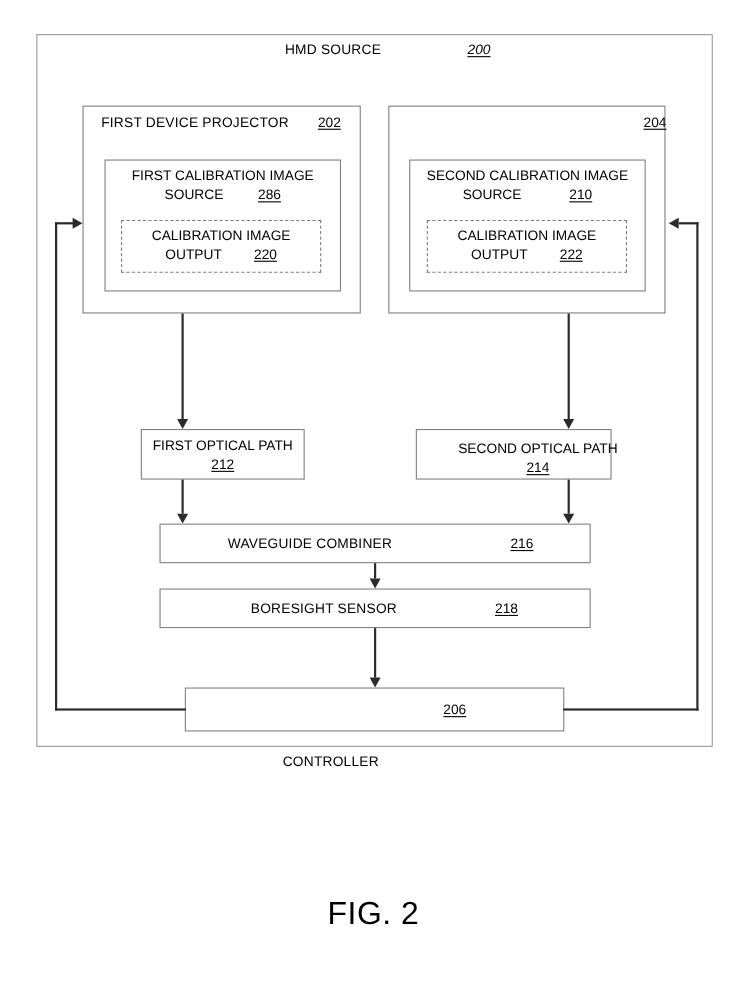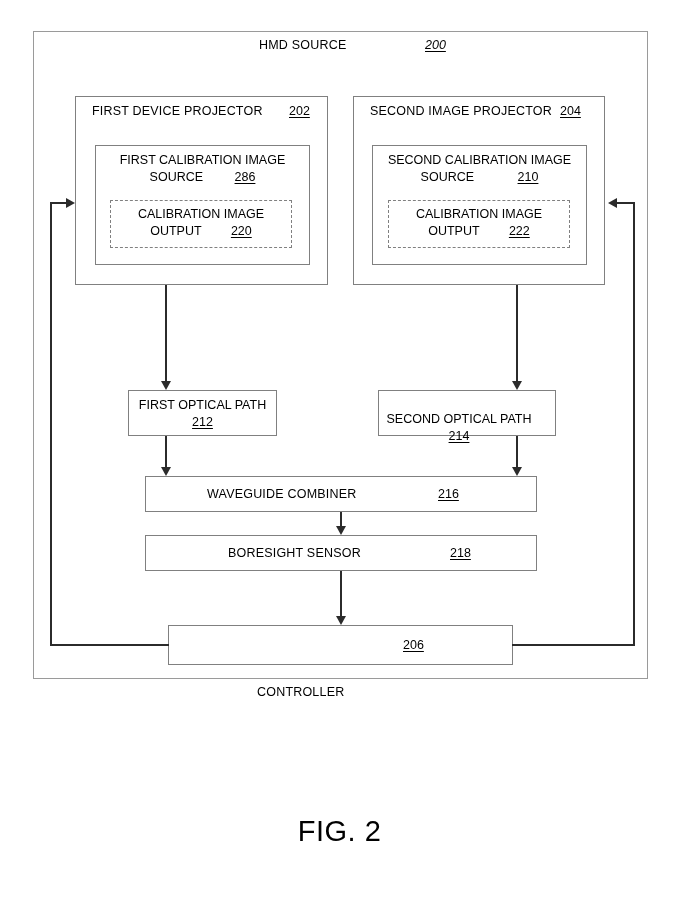--- a/index.html
+++ b/index.html
@@ -137,22 +137,21 @@
   <div class="box-dashed" style="left:110px; top:200px; width:182px; height:48px;"></div>
 
   <div class="ctr" style="left:110px; top:206px; width:182px;">
     <span>CALIBRATION IMAGE</span><br>
     <span>OUTPUT</span>
     <span class="ref-inline" style="margin-left:26px;">220</span>
   </div>
 
   <div class="box" style="left:353px; top:96px; width:252px; height:189px;"></div>
 
-  <div class="lbl" style="left:370px; top:104px;">SECOND IMAGE PROJECTOR</div>
-  <div class="ref" style="left:560px; top:104px;">204</div>
+  <div class="ref" style="left:585px; top:104px;">204</div>
 
   <div class="box" style="left:372px; top:145px; width:215px; height:120px;"></div>
 
   <div class="ctr" style="left:372px; top:152px; width:215px;">
     <span>SECOND CALIBRATION IMAGE</span><br>
     <span>SOURCE</span>
     <span class="ref-inline" style="margin-left:40px;">210</span>
   </div>
 
   <div class="box-dashed" style="left:388px; top:200px; width:182px; height:48px;"></div>
@@ -165,29 +164,29 @@
 
   <div class="box" style="left:128px; top:390px; width:149px; height:46px;"></div>
 
   <div class="ctr" style="left:128px; top:397px; width:149px;">
     <span>FIRST OPTICAL PATH</span><br>
     <span class="ref-inline">212</span>
   </div>
 
   <div class="box" style="left:378px; top:390px; width:178px; height:46px;"></div>
 
-  <div class="ctr" style="left:378px; top:411px; width:162px;">
+  <div class="ctr" style="left:378px; top:400px; width:162px;padding-left:30px;">
     <span>SECOND OPTICAL PATH</span><br>
     <span class="ref-inline">214</span>
   </div>
 
   <div class="box" style="left:145px; top:476px; width:392px; height:36px;"></div>
 
   <div class="lbl" style="left:207px; top:487px;">WAVEGUIDE COMBINER</div>
-  <div class="ref" style="left:438px; top:487px;">216</div>
+  <div class="ref" style="left:464px; top:487px;">216</div>
 
   <div class="box" style="left:145px; top:535px; width:392px; height:36px;"></div>
 
   <div class="lbl" style="left:228px; top:546px;">BORESIGHT SENSOR</div>
   <div class="ref" style="left:450px; top:546px;">218</div>
 
   <div class="box" style="left:168px; top:625px; width:345px; height:40px;"></div>
 
   <div class="lbl" style="left:257px; top:638px;margin-top:47px;">CONTROLLER</div>
   <div class="ref" style="left:403px; top:638px;">206</div>

